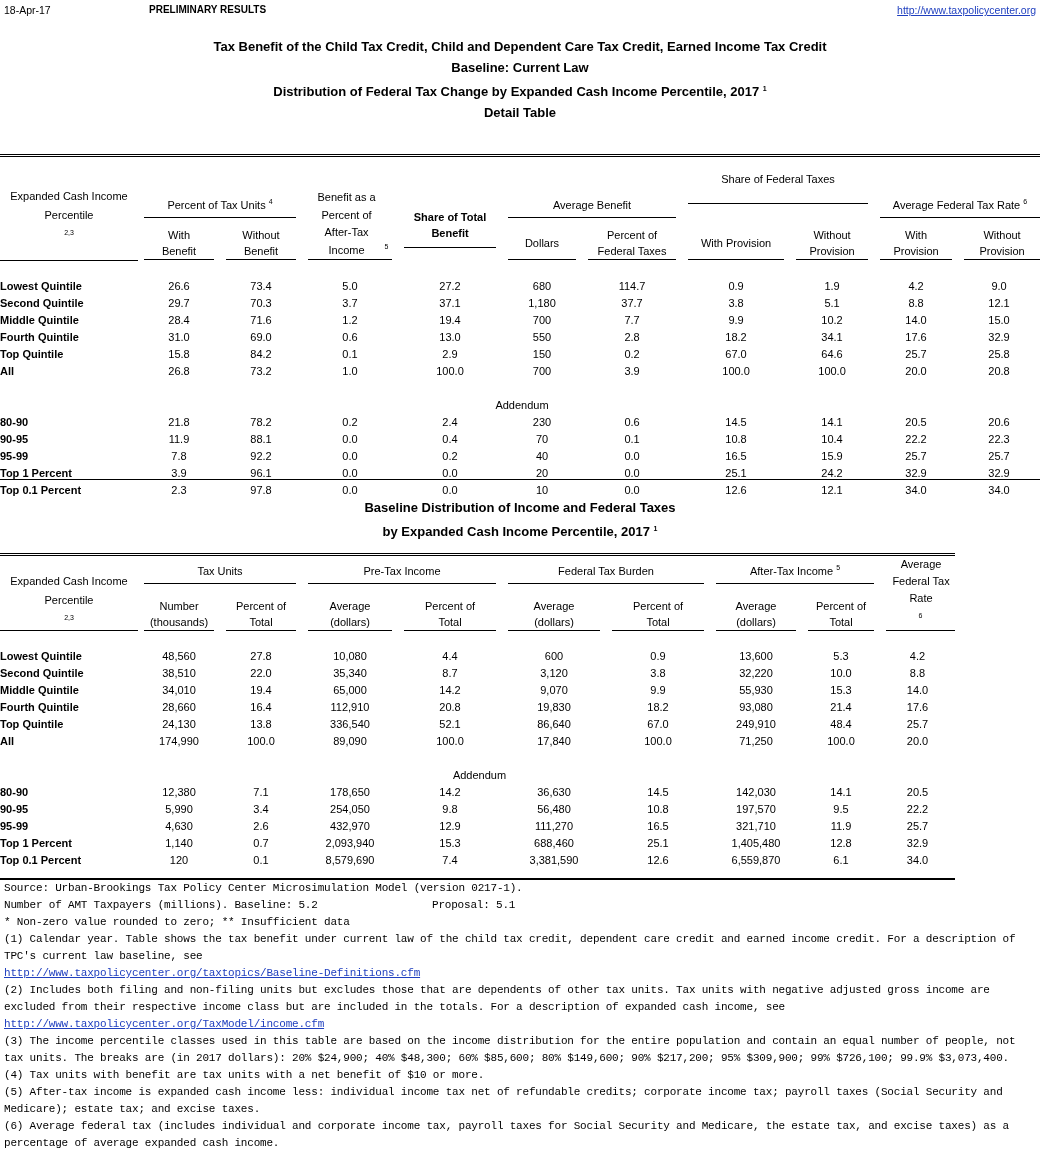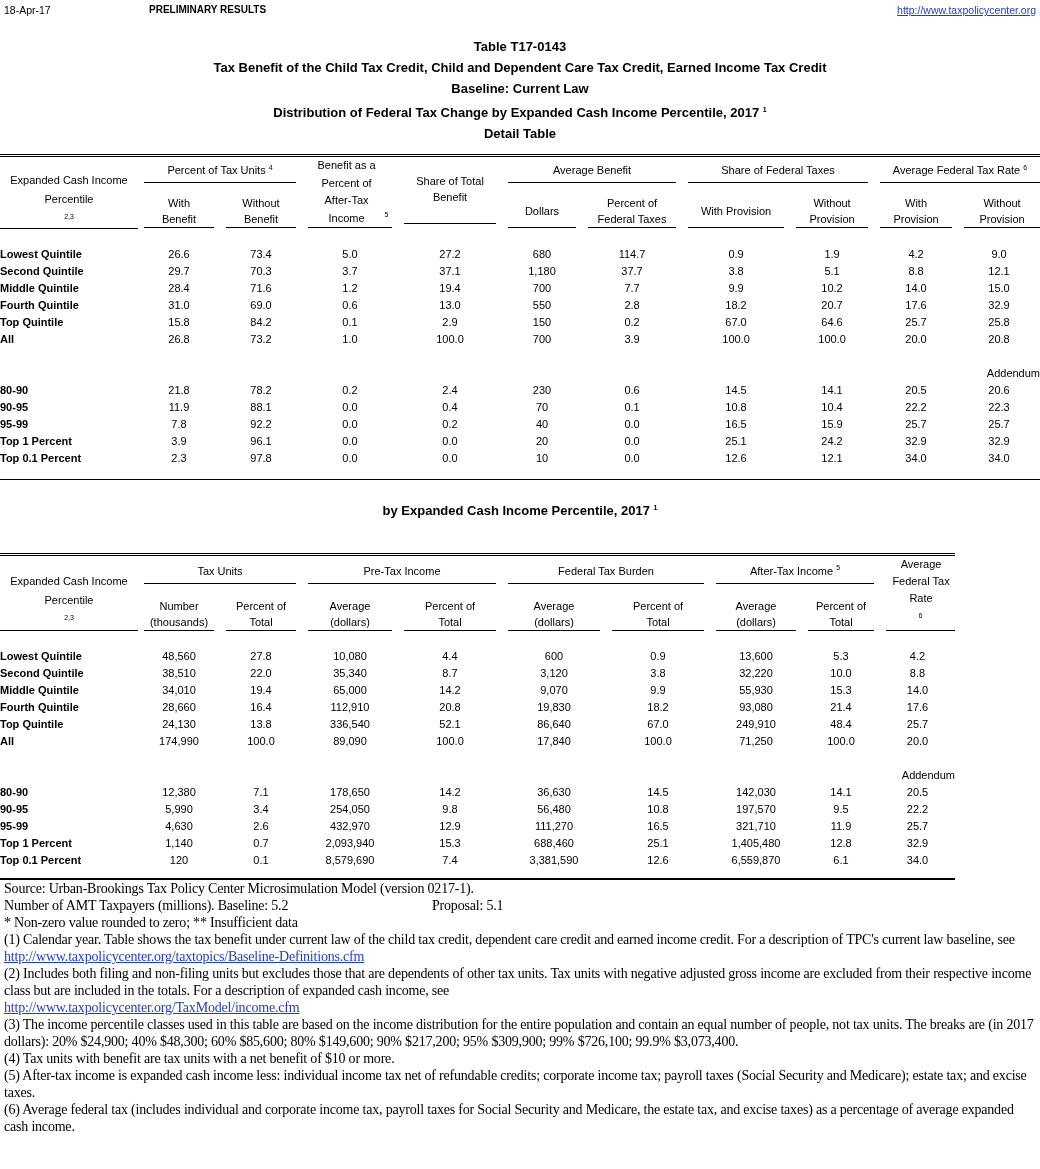--- a/index.html
+++ b/index.html
@@ -14,36 +14,35 @@
   .titles sup, th sup, .sub sup { font-size: 7px; }
   table { border-collapse: collapse; position: absolute; font-size: 11px; table-layout: fixed; }
   th { font-weight: normal; vertical-align: bottom; line-height: 16px; padding: 0; }
   td { padding: 0; height: 17px; line-height: 17px; }
   .rule-top { border-top: 3px double #000; }
   .grp { text-align: center; }
   .grp span, .sub span { display: inline-block; }
   .uline { border-bottom: 1.2px solid #000; }
   .lbl { text-align: left; padding-right: 8px; font-weight: bold; }
   .num { text-align: center; }
-  .sec { text-align: right; padding-left: 4px; font-weight: normal; }
+  .sec { text-align: center; padding-left: 4px; font-weight: normal; }
   .hr { left: 0; height: 0; border-top: 1.5px solid #000; }
-  .notes { left: 4px; width: 1030px; font-size: 14px; line-height: 17px; font-family: Liberation Serif, serif; letter-spacing: -0.2px; }
+  .notes { left: 4px; width: 1030px; font-size: 11px; line-height: 17px; font-family: Liberation Mono, monospace; letter-spacing: -0.2px; }
   .notes a { color: #1f3fbf; text-decoration: underline; }
 </style>
 </head>
 <body>
 
 <div class="abs topbar">
   <span class="date">18-Apr-17</span>
   <span class="prelim">PRELIMINARY RESULTS</span>
   <a class="link">http://www.taxpolicycenter.org</a>
 </div>
 
 <div class="abs titles" style="top:36px;">
-  <div>Table T17-0143</div>
   <div>Tax Benefit of the Child Tax Credit, Child and Dependent Care Tax Credit, Earned Income Tax Credit</div>
   <div>Baseline: Current Law</div>
   <div><span>Distribution of Federal Tax Change by Expanded Cash Income Percentile, 2017</span> <sup>1</sup></div>
   <div>Detail Table</div>
 </div>
 
 <table id="t1" style="top:154px; left:0; width:1040px;">
   <colgroup>
     <col style="width:138px">
       <col style="width:82px">
@@ -62,27 +61,27 @@
       <th rowspan="2" class="grp uline" style="vertical-align:middle; padding-top:14px;">
         <span style="width:130px; line-height:19px;">Expanded Cash Income Percentile</span> <sup>2,3</sup>
       </th>
       <th colspan="2" class="grp" style="vertical-align:bottom;">
         <div class="uline" style="margin:0 6px; padding-bottom:4px;"><span>Percent of Tax Units</span> <sup>4</sup></div>
       </th>
       <th rowspan="2" class="grp">
         <div class="uline" style="margin:0 6px; line-height:17.5px;"><span style="width:70px;">Benefit as a Percent of After-Tax Income</span> <sup>5</sup></div>
       </th>
       <th rowspan="2" class="grp">
-        <div class="uline" style="margin:4px 6px; padding-bottom:18px;"><span style="width:80px;">Share of Total Benefit</span></div>
+        <div class="uline" style="margin:12px 6px; padding-bottom:6px;font-weight:bold;"><span style="width:80px;">Share of Total Benefit</span></div>
       </th>
       <th colspan="2" class="grp">
         <div class="uline" style="margin:0 6px; padding-bottom:4px;"><span>Average Benefit</span></div>
       </th>
       <th colspan="2" class="grp">
-        <div class="uline" style="margin:0 6px; padding-bottom:4px;text-decoration:underline;"><span>Share of Federal Taxes</span></div>
+        <div class="uline" style="margin:14px 6px; padding-bottom:16px;text-decoration:underline;"><span>Share of Federal Taxes</span></div>
       </th>
       <th colspan="2" class="grp">
         <div class="uline" style="margin:0 0 0 6px; padding-bottom:4px;"><span>Average Federal Tax Rate</span> <sup>6</sup></div>
       </th>
     </tr>
     <tr style="height:42px;">
       <th class="grp sub">
           <div class="uline" style="margin:4px 6px 0;"><span style="width:50px;text-align:center;">With Benefit</span></div>
         </th>
       <th class="grp sub">
@@ -153,21 +152,21 @@
       </tr>
       <tr>
         <td class="lbl">Fourth Quintile</td>
         <td class="num">31.0</td>
         <td class="num">69.0</td>
         <td class="num">0.6</td>
         <td class="num">13.0</td>
         <td class="num">550</td>
         <td class="num">2.8</td>
         <td class="num">18.2</td>
-        <td class="num">20.7</td>
+        <td class="num">34.1</td>
         <td class="num">17.6</td>
         <td class="num">32.9</td>
       </tr>
       <tr>
         <td class="lbl">Top Quintile</td>
         <td class="num">15.8</td>
         <td class="num">84.2</td>
         <td class="num">0.1</td>
         <td class="num">2.9</td>
         <td class="num">150</td>
@@ -260,20 +259,21 @@
         <td class="num">12.1</td>
         <td class="num">34.0</td>
         <td class="num">34.0</td>
       </tr>
     </tbody>
 </table>
 
 <div class="abs hr" style="top:479px; width:1040px;"></div>
 
 <div class="abs titles" style="top:497px;">
+  <div>Baseline Distribution of Income and Federal Taxes</div>
   <div><span>by Expanded Cash Income Percentile, 2017</span> <sup>1</sup></div>
 </div>
 
 <table id="t2" style="top:553px; left:0; width:955px;">
   <colgroup>
     <col style="width:138px">
       <col style="width:82px">
       <col style="width:82px">
       <col style="width:96px">
       <col style="width:104px">

